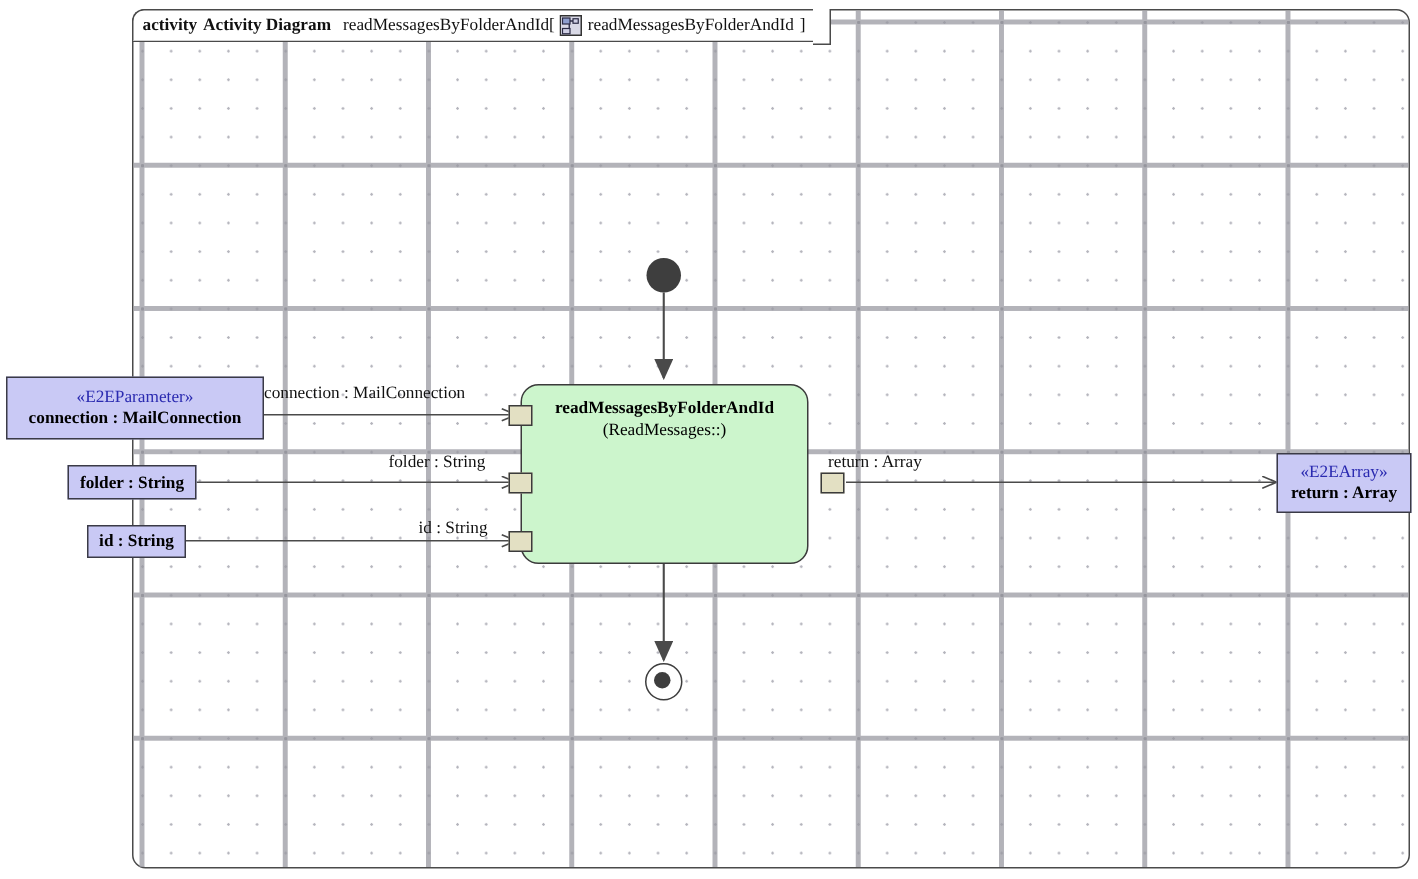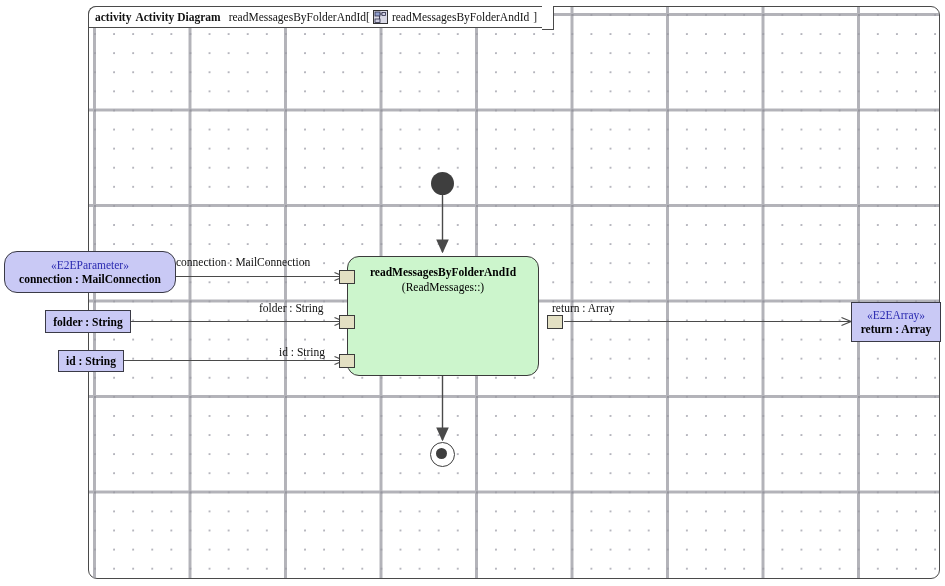--- a/index.html
+++ b/index.html
@@ -280,21 +280,21 @@
   <div id="action-node">
     <div id="action-title">readMessagesByFolderAndId</div>
     <div id="action-subtitle">(ReadMessages::)</div>
   </div>
 
   <div class="pin" style="left:339px; top:270px;"></div>
   <div class="pin" style="left:339px; top:315px;"></div>
   <div class="pin" style="left:339px; top:354px;"></div>
   <div class="pin" style="left:547px; top:315px;"></div>
 
-  <div class="param-box" style="left:4px; top:251px; width:172px; height:42px;border-radius:13px;">
+  <div class="param-box" style="left:4px; top:251px; width:172px; height:42px;">
     <div class="param-stereo">«E2EParameter»</div>
     <div class="param-label">connection : MailConnection</div>
   </div>
 
   <div class="param-box" style="left:45px; top:310px; width:86px; height:23px;">
     <div class="param-label">folder : String</div>
   </div>
 
   <div class="param-box" style="left:58px; top:350px; width:66px; height:22px;">
     <div class="param-label">id : String</div>

